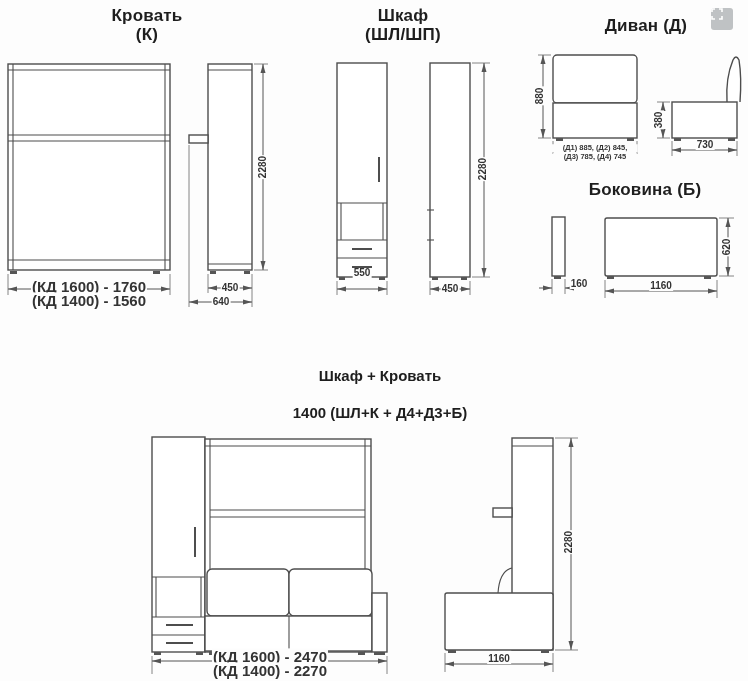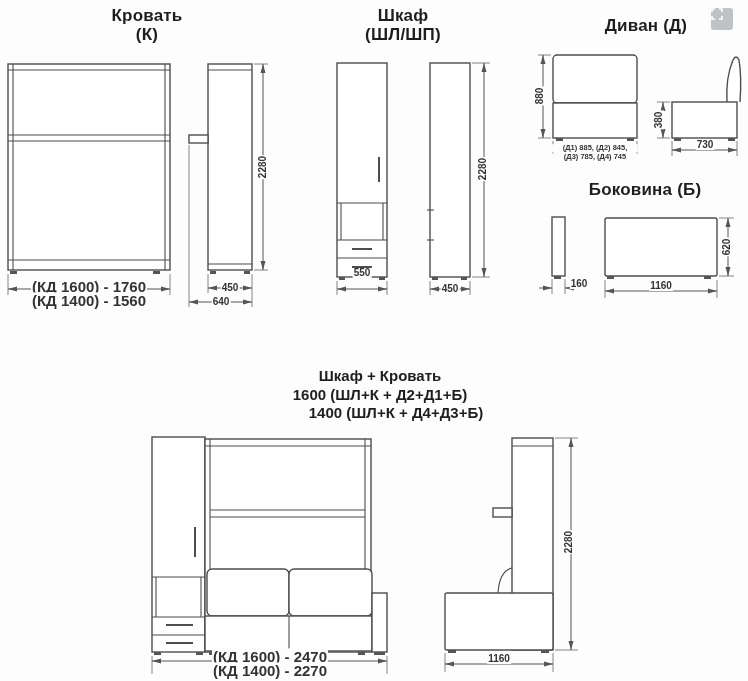--- a/index.html
+++ b/index.html
@@ -207,22 +207,21 @@
   </g>
 </svg>
 
 <span class="lbl t1" style="left:147px;top:16px">Кровать</span>
 <span class="lbl t1" style="left:147px;top:35px">(К)</span>
 <span class="lbl t1" style="left:403px;top:16px">Шкаф</span>
 <span class="lbl t1" style="left:403px;top:35px">(ШЛ/ШП)</span>
 <span class="lbl t1" style="left:646px;top:26px">Диван  (Д)</span>
 <span class="lbl t1" style="left:645px;top:190px">Боковина (Б)</span>
 <span class="lbl t2" style="left:380px;top:375px">Шкаф + Кровать</span>
-<span class="lbl t2b" style="left:380px;top:394px">1600 (ШЛ+К + Д2+Д1+Б)</span>
-<span class="lbl t2b" style="left:396px;top:412px">1400 (ШЛ+К + Д4+Д3+Б)</span>
+<span class="lbl t2b" style="left:380px;top:412px">1400 (ШЛ+К + Д4+Д3+Б)</span>
 
 <span class="lbl code" style="left:89px;top:287px">(КД 1600) - 1760</span>
 <span class="lbl code" style="left:89px;top:301px">(КД 1400) - 1560</span>
 <span class="lbl num rot" style="left:263px;top:167px">2280</span>
 <span class="lbl num" style="left:230px;top:288px">450</span>
 <span class="lbl num" style="left:221px;top:302px">640</span>
 <span class="lbl num" style="left:362px;top:273px">550</span>
 <span class="lbl num" style="left:450px;top:289px">450</span>
 <span class="lbl num rot" style="left:483px;top:169px">2280</span>
 <span class="lbl num rot" style="left:540px;top:96px">880</span>

